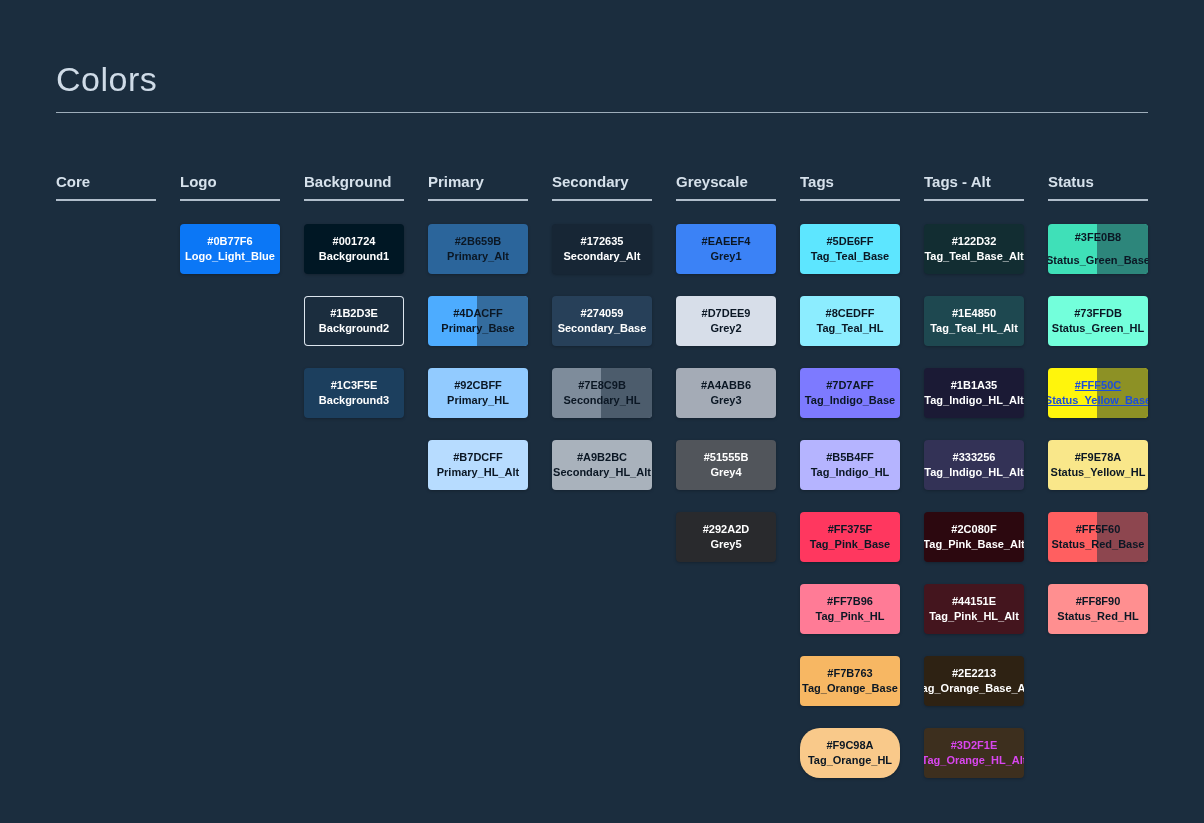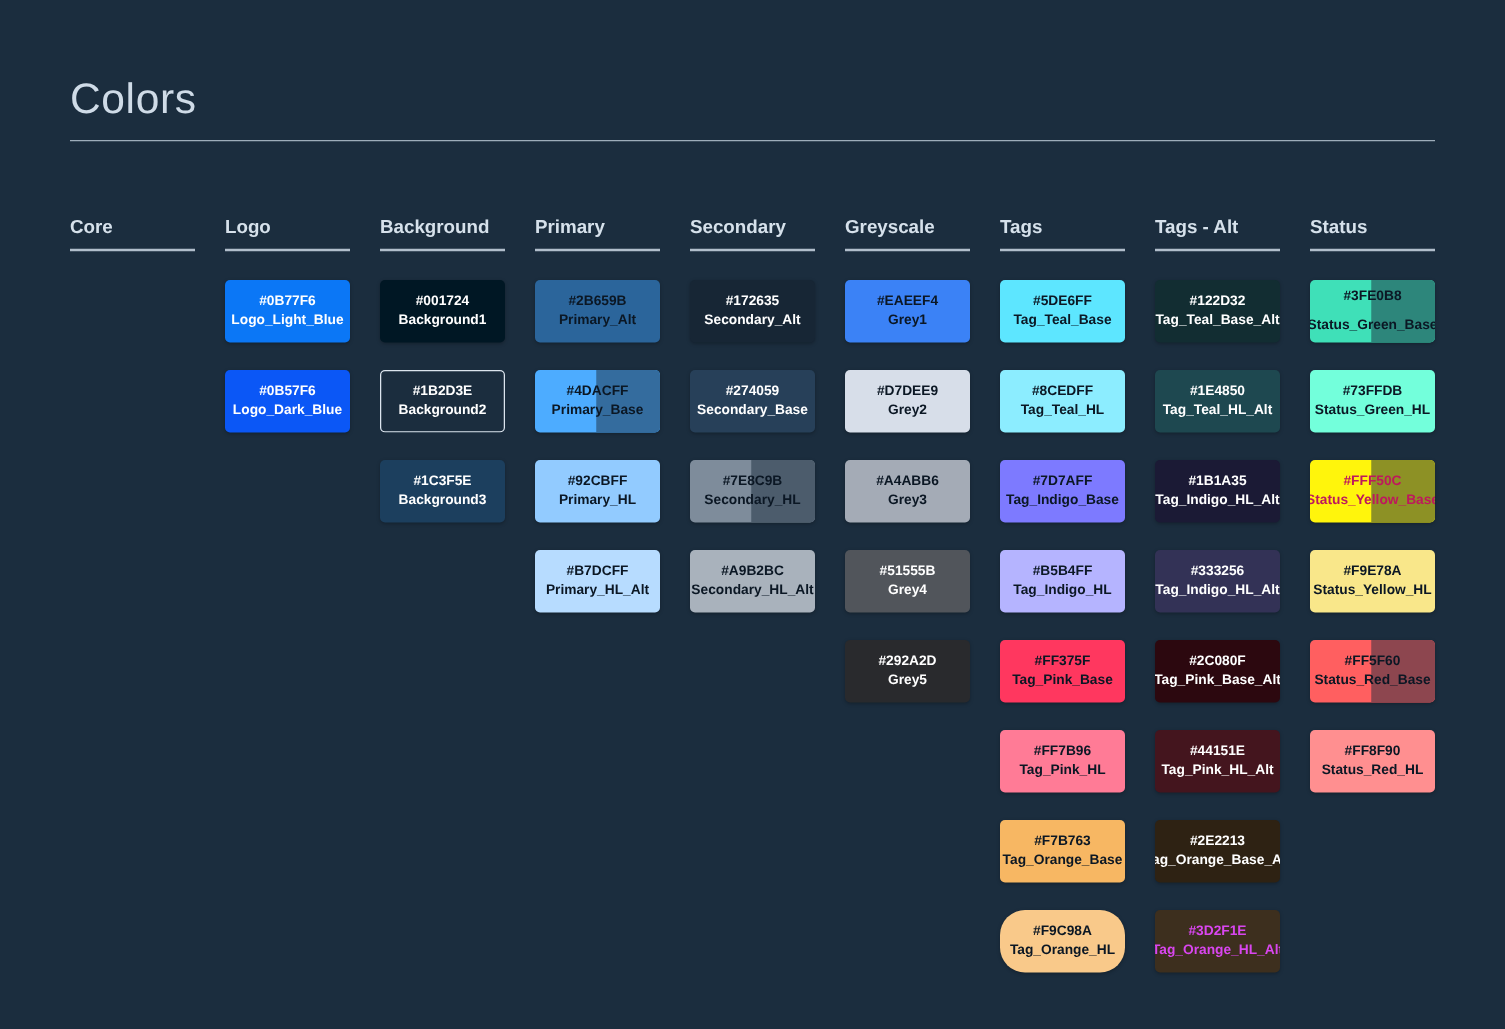--- a/index.html
+++ b/index.html
@@ -94,25 +94,20 @@
 
   <div class="palette-column">
     <div class="column-header">Logo</div>
     <div class="swatch-list">
   <div class="swatch" style="background: rgb(11, 119, 246); color: rgb(255, 255, 255);">
 
     <span class="hex">#0B77F6</span>
     <span class="label">Logo_Light_Blue</span>
   </div>
 
-  <div class="swatch" style="background: rgb(11, 87, 246); color: rgb(255, 255, 255);">
-
-    <span class="hex">#0B57F6</span>
-    <span class="label">Logo_Dark_Blue</span>
-  </div>
 </div>
   </div>
 
   <div class="palette-column">
     <div class="column-header">Background</div>
     <div class="swatch-list">
   <div class="swatch" style="background: rgb(0, 23, 36); color: rgb(255, 255, 255);">
 
     <span class="hex">#001724</span>
     <span class="label">Background1</span>
@@ -339,21 +334,21 @@
     <span class="hex">#3FE0B8</span>
     <span class="label">Status_Green_Base</span>
   </div>
 
   <div class="swatch" style="background: rgb(115, 255, 219); color: rgb(11, 23, 36);">
 
     <span class="hex">#73FFDB</span>
     <span class="label">Status_Green_HL</span>
   </div>
 
-  <div class="swatch" style="background: rgb(255, 245, 12); color: #be185d;">
+  <div class="swatch" style="background: rgb(255, 245, 12); color: #1d4ed8; text-decoration: underline;">
     <span class="half" style="display: block; background: rgb(141, 145, 37);"></span>
     <span class="hex">#FFF50C</span>
     <span class="label">Status_Yellow_Base</span>
   </div>
 
   <div class="swatch" style="background: rgb(249, 231, 138); color: rgb(11, 23, 36);">
 
     <span class="hex">#F9E78A</span>
     <span class="label">Status_Yellow_HL</span>
   </div>

